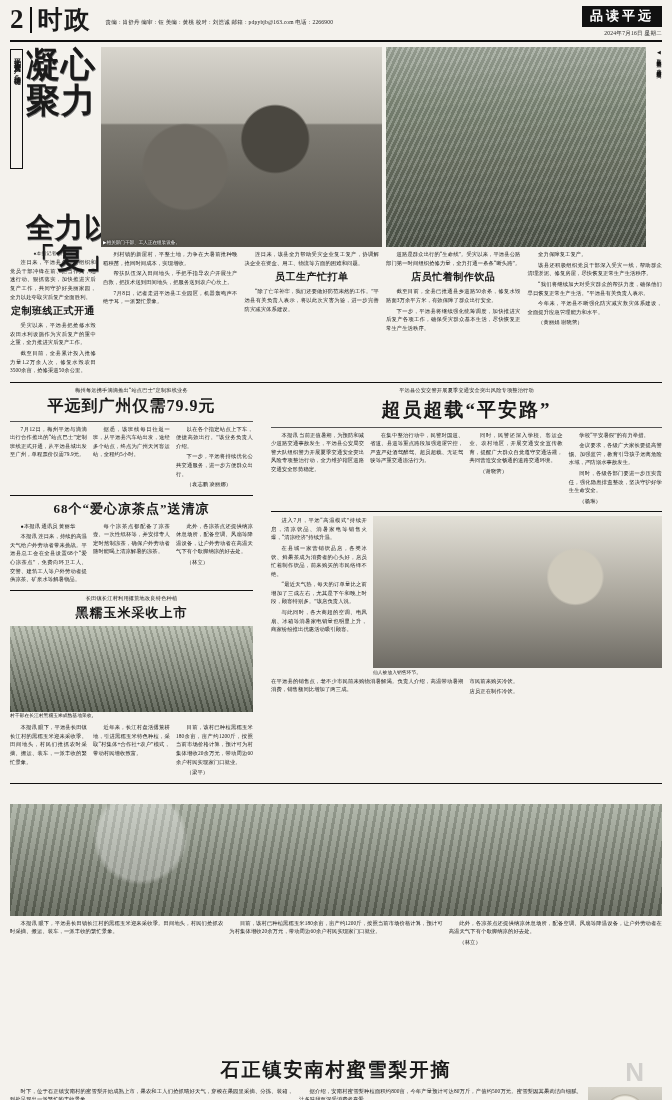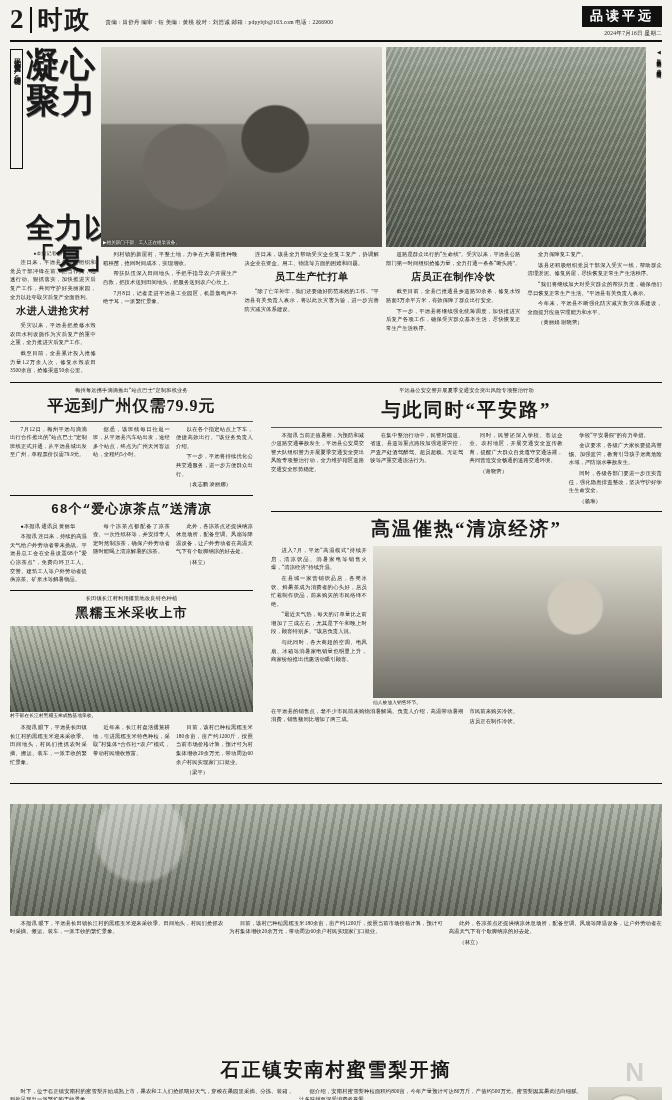--- a/index.html
+++ b/index.html
@@ -194,21 +194,21 @@
   .mid-right{flex:1;}
   .eyebrow{
     font-size:5.2px;text-align:center;margin-bottom:2px;letter-spacing:.2px;
   }
   .headline-lg{
     font-size:16px;font-weight:bold;text-align:center;
     letter-spacing:1px;margin:1px 0 4px 0;
   }
   .headline-md{
     font-size:13px;font-weight:bold;text-align:center;
-    letter-spacing:1px;margin:2px 0 4px 0;font-family:Liberation Mono, monospace;
+    letter-spacing:1px;margin:2px 0 4px 0;
   }
   .headline-xl{
     font-size:19px;font-weight:bold;text-align:center;
     letter-spacing:2px;margin:3px 0 4px 0;
   }
 
   .photo-block{margin:3px 0;}
   .photo-cap{
     font-size:4.8px;line-height:1.45;color:#222;margin-top:1.5px;text-align:justify;
   }
@@ -267,21 +267,21 @@
     </div>
   </div>
 
   <div class="three-col" style="margin-top:3px;">
 
     <div class="col" style="flex:0 0 86px;">
       <div class="byline">●本报记者  叶觐琛</div>
       <div class="col-text">
         <p>连日来，平远县各级党组织和党员干部冲锋在前、担当作为，迅速行动、狠抓落实，加快推进灾后复产工作，共同守护好美丽家园，全力以赴夺取灾后复产全面胜利。</p>
       </div>
-      <div class="subhead">水进人进抢灾村</div>
+      <div class="subhead">定制班线正式开通</div>
       <div class="col-text">
         <p>受灾以来，平远县把抢修水毁农田水利设施作为灾后复产的重中之重，全力推进灾后复产工作。</p>
         <p>截至目前，全县累计投入抢修力量1.2万余人次，修复水毁农田3500余亩，抢修渠道50余公里。</p>
       </div>
     </div>
 
     <div class="col">
       <div class="col-text">
         <p>列村镇的新屋村，平整土地，力争在大暑前抢种晚稻秧苗，抢回时间成本，实现增收。</p>
         <p>帮扶队伍深入田间地头，手把手指导农户开展生产自救，把技术送到田间地头，把服务送到农户心坎上。</p>
@@ -296,21 +296,21 @@
       <div class="subhead">员工生产忙打单</div>
       <div class="col-text">
         <p>“除了亡羊补牢，我们还要做好防范未然的工作。”平远县有关负责人表示，将以此次灾害为鉴，进一步完善防灾减灾体系建设。</p>
       </div>
     </div>
 
     <div class="col">
       <div class="col-text">
         <p>道路是群众出行的“生命线”。受灾以来，平远县公路部门第一时间组织抢修力量，全力打通一条条“断头路”。</p>
       </div>
-      <div class="subhead">店员正在制作冷饮</div>
+      <div class="subhead">店员忙着制作饮品</div>
       <div class="col-text">
         <p>截至目前，全县已抢通县乡道路50余条，修复水毁路面3万余平方米，有效保障了群众出行安全。</p>
         <p>下一步，平远县将继续强化统筹调度，加快推进灾后复产各项工作，确保受灾群众基本生活，尽快恢复正常生产生活秩序。</p>
       </div>
     </div>
 
     <div class="col">
       <div class="col-text">
         <p>全力保障复工复产。</p>
         <p>该县还积极组织党员干部深入受灾一线，帮助群众清理淤泥、修复房屋，尽快恢复正常生产生活秩序。</p>
@@ -377,21 +377,21 @@
         </div>
         <div class="c col-text">
           <p>目前，该村已种植黑糯玉米180余亩，亩产约1200斤，按照当前市场价格计算，预计可为村集体增收20余万元，带动周边60余户村民实现家门口就业。</p>
           <p>（梁平）</p>
         </div>
       </div>
     </div>
 
     <div class="mid-right">
       <div class="eyebrow">平远县公安交警开展夏季交通安全突出风险专项整治行动</div>
-      <div class="headline-xl">与此同时“平安路”</div>
+      <div class="headline-xl">超员超载“平安路”</div>
       <div class="rule-thin"></div>
       <div class="cols3">
         <div class="c col-text">
           <p>本报讯  当前正值暑期，为预防和减少道路交通事故发生，平远县公安局交警大队组织警力开展夏季交通安全突出风险专项整治行动，全力维护辖区道路交通安全形势稳定。</p>
         </div>
         <div class="c col-text">
           <p>在集中整治行动中，民警对国道、省道、县道等重点路段加强巡逻管控，严查严处酒驾醉驾、超员超载、无证驾驶等严重交通违法行为。</p>
         </div>
         <div class="c col-text">
           <p>同时，民警还深入学校、客运企业、农村地区，开展交通安全宣传教育，提醒广大群众自觉遵守交通法规，共同营造安全畅通的道路交通环境。</p>
@@ -400,21 +400,20 @@
         <div class="c col-text">
           <p>学校“平安暑假”的有力举措。</p>
           <p>会议要求，各级广大家长要提高警惕、加强监管，教育引导孩子远离危险水域，严防溺水事故发生。</p>
           <p>同时，各级各部门要进一步压实责任，强化隐患排查整改，坚决守护好学生生命安全。</p>
           <p>（杨琳）</p>
         </div>
       </div>
 
       <div class="rule"></div>
 
-      <div class="headline-xl">高温催热“清凉经济”</div>
 
       <div class="cols3" style="align-items:flex-start;">
         <div class="c col-text" style="flex:0 0 96px;">
           <p>进入7月，平远“高温模式”持续开启，清凉饮品、消暑家电等销售火爆，“清凉经济”持续升温。</p>
           <p>在县城一家营销饮品店，各类冰饮、鲜果茶成为消费者的心头好，店员忙着制作饮品，前来购买的市民络绎不绝。</p>
           <p>“最近天气热，每天的订单量比之前增加了三成左右，尤其是下午和晚上时段，顾客特别多。”该店负责人说。</p>
           <p>与此同时，各大商超的空调、电风扇、冰箱等消暑家电销量也明显上升，商家纷纷推出优惠活动吸引顾客。</p>
         </div>
         <div class="c" style="flex:1;">
           <div class="photo img-indoor" style="height:152px;"></div>

